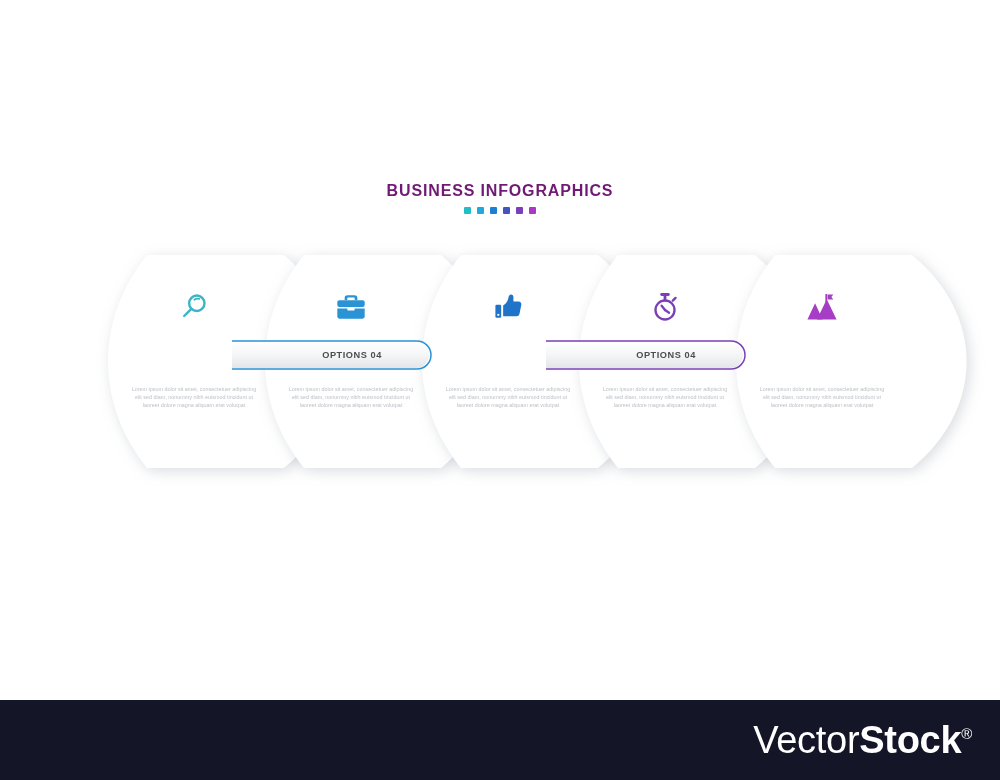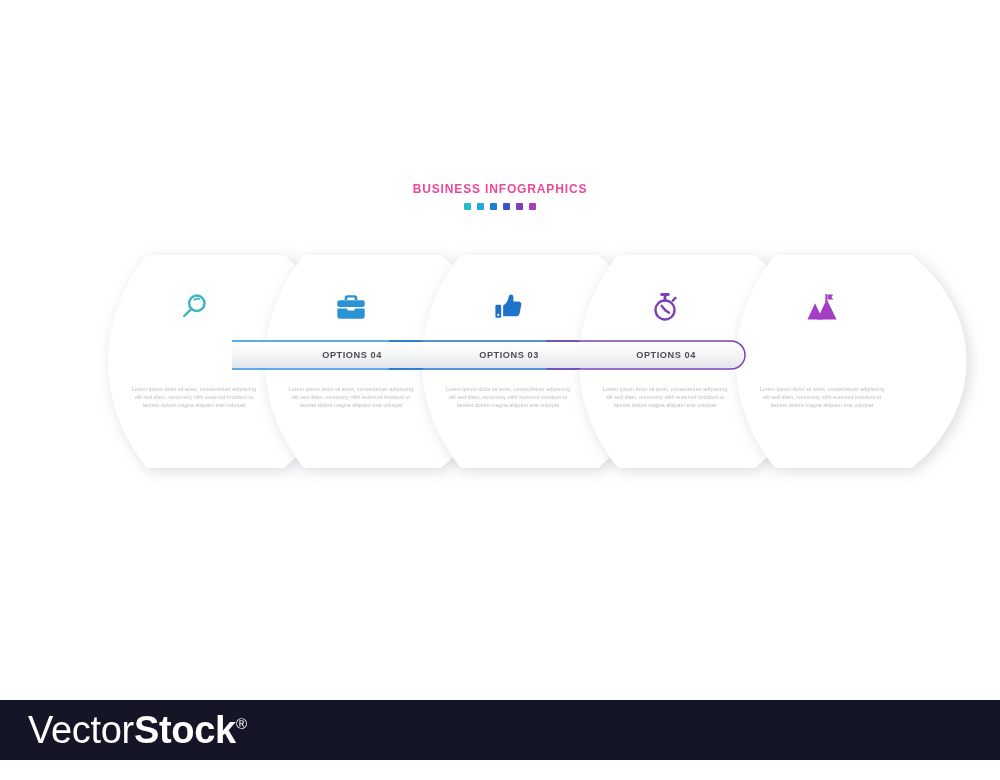--- a/index.html
+++ b/index.html
@@ -8,22 +8,22 @@
     background:#ffffff;
     font-family:"Liberation Sans", sans-serif;
     overflow:hidden;
   }
   #stage { position:relative; width:1000px; height:780px; background:#fff; }
 
   
   .title-block { position:absolute; left:0; top:182px; width:1000px; text-align:center; }
   .title-text {
     font-family:"Liberation Sans", sans-serif;
-    font-size:12px; font-weight:bold; letter-spacing:.85px;
-    color:#ec4899; white-space:nowrap;
+    font-size:16px; font-weight:bold; letter-spacing:.85px;
+    color:#701a75; white-space:nowrap;
   }
   .title-dots { margin-top:7px; display:flex; justify-content:center; gap:6px; }
   .title-dots i { display:block; width:7px; height:7px; border-radius:1px; }
 
   
   .info-area { position:absolute; left:0; top:255px; width:1000px; height:215px; }
 
   .petal {
     position:absolute; top:0; height:213px;
     filter:drop-shadow(3px 3px 7px rgba(110,118,135,.26));
@@ -51,23 +51,23 @@
   }
 
   .desc {
     position:absolute; top:130px; width:128px;
     font-size:5.4px; line-height:8.2px; color:#bcbfc6;
     text-align:center;
   }
 
   
   .watermark {
-    position:absolute; left:0; top:700px; width:1000px; height:60px;
+    position:absolute; left:0; top:700px; width:1000px; height:80px;
     background:#141527;
-    display:flex; align-items:center; justify-content:space-between;
+    display:flex; align-items:center; justify-content:flex-end;
     padding:0 28px;
     gap:45px;
   }
   .wm-logo { color:#fff; font-size:38px; line-height:1; white-space:nowrap; letter-spacing:-.3px; }
   .wm-logo .light { font-weight:300; }
   .wm-logo .bold  { font-weight:bold; }
   .wm-logo .reg   { font-size:15px; vertical-align:super; font-weight:400; }
   .wm-url { color:#f2f2f5; font-size:25px; white-space:nowrap; letter-spacing:-.2px; }
 </style>
 </head>
@@ -151,34 +151,20 @@
      </svg>
       </div>
       <div class="card" style="left: 409px; width: 267px; z-index: 42;">
         <div class="icon-wrap" style="left: 76px;">
           <svg width="28" height="28" viewBox="0 0 30 30" fill="#1f73c8">
         <rect x="1.5" y="12.5" width="6.2" height="14" rx="1.3"></rect>
         <circle cx="4.6" cy="23.4" r="1.25" fill="#ffffff"></circle>
         <path d="M9.8 13.3c2.6-1.5 4.6-4 5.3-6.8l.8-3.1a2.5 2.5 0 0 1 4.9.6v5.2h5.6a2.9 2.9 0 0 1 2.85 3.45l-1.9 9.6a3.4 3.4 0 0 1-3.35 2.75H9.8z"></path>
       </svg>
         </div>
-        <div class="pill" style="left: 20px; width: 160px;">
-          <svg width="160" height="32" viewBox="0 0 160 32">
-       <defs>
-         <linearGradient id="g2" x1="0" y1="0" x2="0" y2="1">
-           <stop offset="0" stop-color="#ffffff"></stop>
-           <stop offset="0.52" stop-color="#f4f5f6"></stop>
-           <stop offset="1" stop-color="#e3e5e8"></stop>
-         </linearGradient>
-       </defs>
-       <path d="M -40 3 H 144 a 13 13 0 0 1 0 26 H -40 Z" fill="url(#g2)" stroke="none"></path>
-       <path d="M -40 2 H 145 a 14 14 0 0 1 0 28 H -40" fill="none" stroke="#1f73c8" stroke-width="1.5"></path>
-     </svg>
-     <div class="pill-label">OPTIONS 03</div>
-        </div>
         <div class="desc" style="left: 35px;">Lorem ipsum dolor sit amet, consectetuer adipiscing elit  sed diam, nonummy nibh euismod tincidunt ut laoreet dolore magna aliquam erat volutpat</div>
       </div>
       <div class="petal" style="left: 566px; z-index: 13;">
         <svg width="279" height="213" viewBox="0 0 279 213">
        <path d="M 52 0
           C 0 63.9 0 149.1 52 213
           L 189 213
           C 261.8 153.35999999999999 261.8 59.64000000000001 189 0
           Z" fill="#ffffff"></path>
      </svg>

